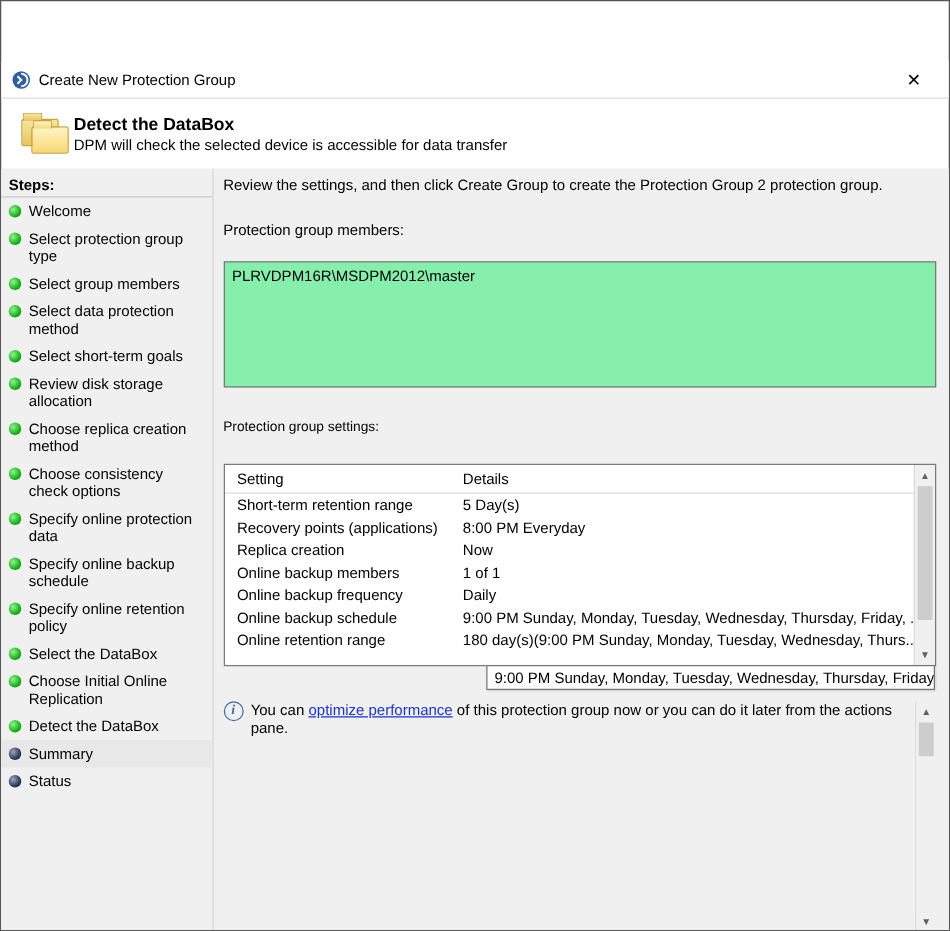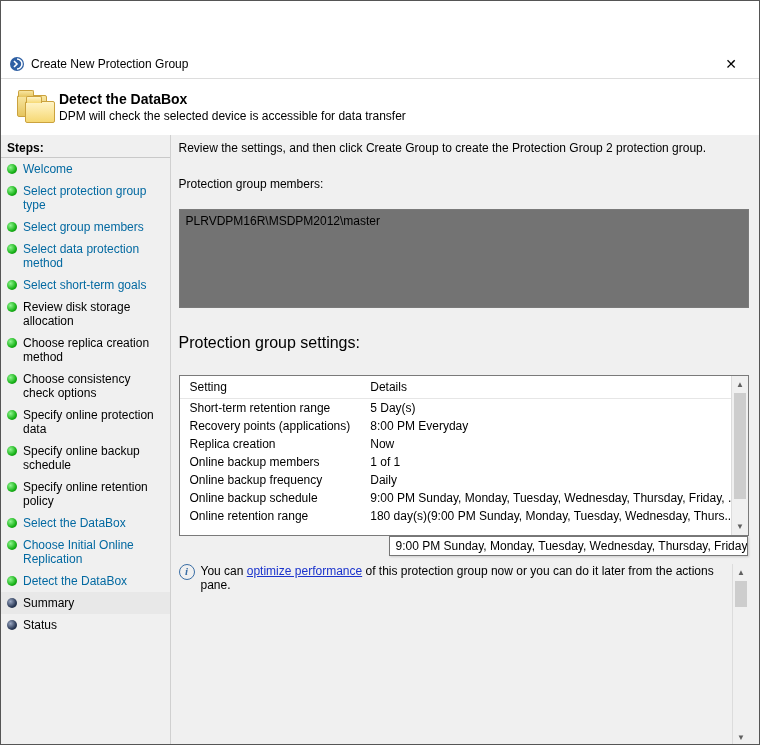--- a/index.html
+++ b/index.html
@@ -124,45 +124,45 @@
   .step-item.active { background: #e8e8e8; }
   .step-bullet {
     width: 10px; height: 10px;
     border-radius: 50%;
     flex-shrink: 0;
     margin-top: 2px;
   }
   .bullet-green { background: radial-gradient(circle at 35% 35%, #8ff58f 0%, #18b318 60%, #0c6e0c 100%); }
   .bullet-dark  { background: radial-gradient(circle at 35% 35%, #9aa7c2 0%, #2b3a57 60%, #121c30 100%); }
   .step-label { font-size: 12px; }
-  .step-link { color: #0369a1; cursor: default; }
+  .step-link { color: #000000; cursor: default; }
   .step-plain { color: #000; }
 
   
   .content {
     flex: 1;
     padding: 6px 10px 0 8px;
     background: #f0f0f0;
     display: flex;
     flex-direction: column;
     gap: 16px;
   }
   .review-line { font-size: 12px; margin-bottom: 6px; }
   .members-label { font-size: 12px; margin-bottom: 2px; }
 
   .members-box {
-    background: #737373;
+    background: #86efac;
     border: 1px solid #7a7a7a;
     height: 106px;
     padding: 4px 6px;
     font-size: 12px;
     overflow: auto;
   }
 
-  .settings-label { font-size: 16px; margin-top: 10px; margin-bottom: 7px; }
+  .settings-label { font-size: 11px; margin-top: 10px; margin-bottom: 7px; }
 
   .settings-outer {
     background: #fff;
     border: 1px solid #7a7a7a;
     position: relative;
     height: 172px;
   }
   .settings-scroll {
     position: absolute;
     right: 0; top: 0; bottom: 0;

